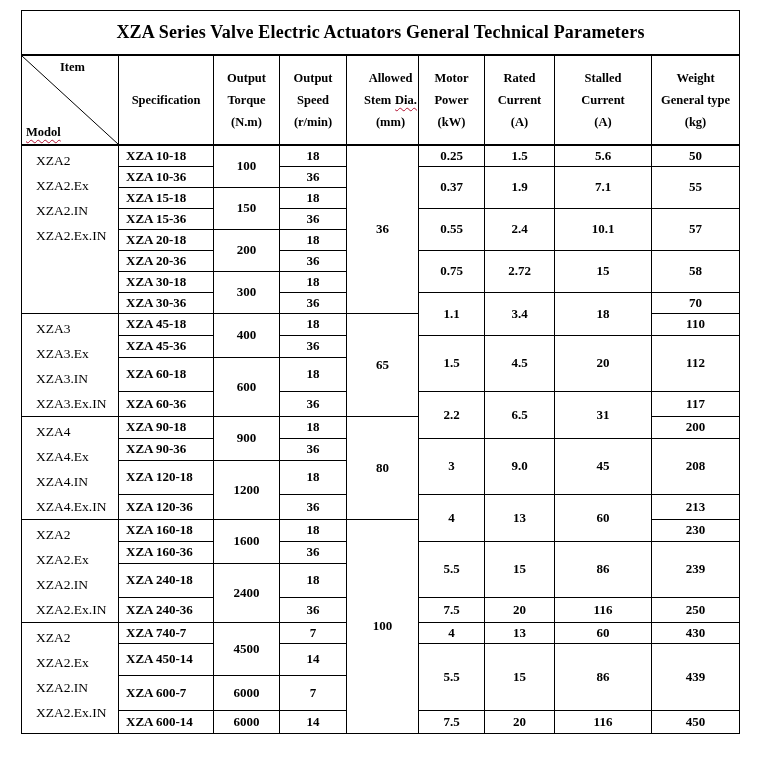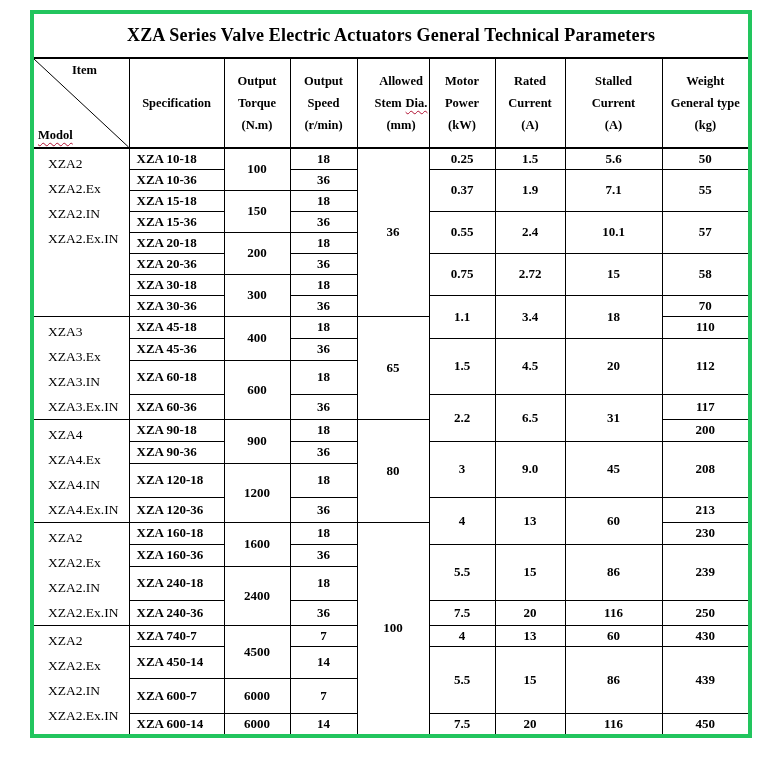--- a/index.html
+++ b/index.html
@@ -15,26 +15,26 @@
   }
   .sheet {
     position: relative;
     width: 777px;
     height: 775px;
     background: #fff;
     overflow: hidden;
   }
   table.params {
     position: absolute;
-    left: 30px;
+    left: 21px;
     top: 10px;
     width: 718px;
     border-collapse: collapse;
     table-layout: fixed;
-    border: 4px solid #22c55e;
+    border: 1px solid #22c55e;
   }
   table.params th, table.params td {
     border: 1px solid #000;
     padding: 0;
     color: #000;
     overflow: hidden;
   }
   tr.title-row th {
     height: 43px;
     border-bottom: 2px solid #000;

